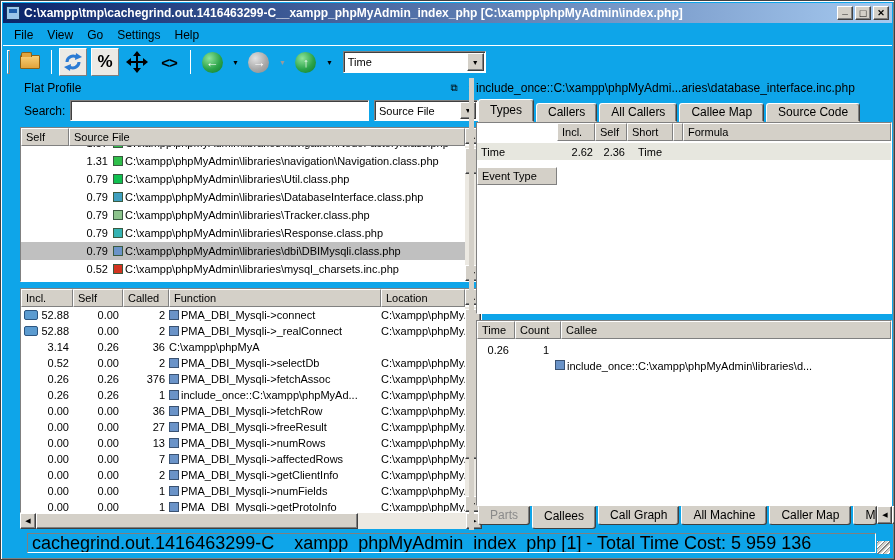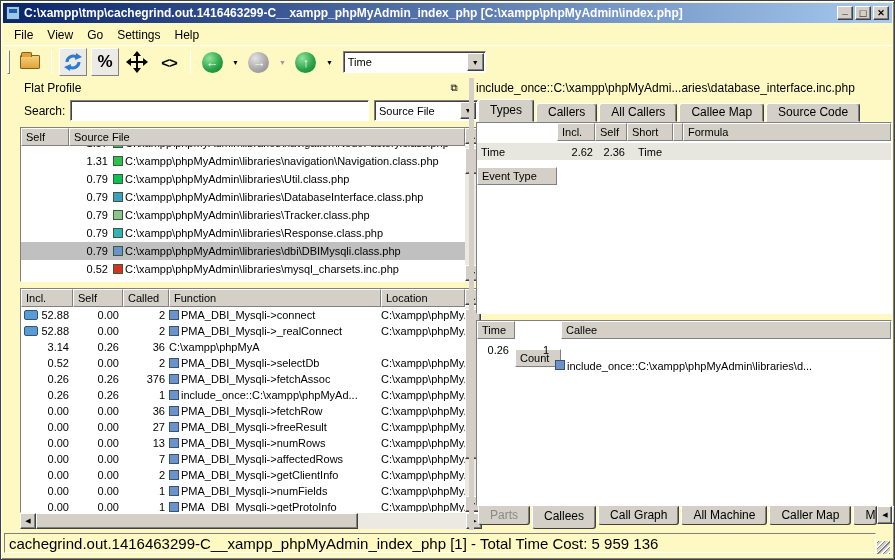--- a/index.html
+++ b/index.html
@@ -1,19 +1,19 @@
 <!DOCTYPE html>
 <html><head>
 <meta charset="utf-8">
 <style>
   * { margin:0; padding:0; box-sizing:border-box; }
   html,body { width:895px; height:560px; }
   body { font-family:"Liberation Sans", sans-serif; font-size:11px; color:#000; background:#d4d0c8; }
 
-  .window { position:relative; width:895px; height:560px; background:#fef9c3;
+  .window { position:relative; width:895px; height:560px; background:#0ea5e9;
             border:1px solid #404040; box-shadow: inset 1px 1px 0 #fff, inset -1px -1px 0 #808080; overflow:hidden; }
 
   
   .raised  { border:1px solid; border-color:#fff #404040 #404040 #fff; box-shadow: inset -1px -1px 0 #808080, inset 1px 1px 0 #d4d0c8; background:#d4d0c8; }
   .sunken  { border:1px solid; border-color:#808080 #fff #fff #808080; box-shadow: inset 1px 1px 0 #404040; background:#fff; }
   .hcell   { border:1px solid; border-color:#fff #808080 #808080 #fff; background:#d4d0c8; padding:1px 4px; height:18px; line-height:14px; overflow:hidden; white-space:nowrap; }
 
   
   .titlebar { position:absolute; left:2px; top:2px; right:2px; height:20px;
               background:linear-gradient(to right,#0a246a,#a6caf0);
@@ -122,39 +122,39 @@
   .tab.active { height:23px; line-height:21px; position:relative; z-index:2; }
   .panelbox { position:absolute; left:2px; right:2px; border:1px solid; border-color:#808080 #fff #fff #808080; background:#fff; }
   .box-ev { top:44px; height:192px; }
   .box-callee { top:242px; height:186px; }
   .evhead { display:flex; height:20px; font-size:11px; }
   .evhead .h-et{width:80px;margin-top:44px;} .evhead .h-incl{width:38px;} .evhead .h-self{width:32px;} .evhead .h-short{width:46px;} .evhead .h-sp{width:10px;} .evhead .h-form{flex:1;}
   .evrow { display:flex; height:17px; align-items:center; font-size:11px; background:#e7e7df; }
   .evrow .et{width:80px; padding-left:4px;} .evrow .incl{width:38px; text-align:right; padding-right:2px;}
   .evrow .self{width:32px; text-align:right; padding-right:2px;} .evrow .short{width:46px; text-align:center;}
   .chead { display:flex; height:20px; font-size:11px; }
-  .chead .h-time{width:38px;} .chead .h-count{width:46px;margin-top:28px;} .chead .h-callee{flex:1;}
+  .chead .h-time{width:38px;} .chead .h-count{width:46px;} .chead .h-callee{flex:1;}
   .crow { display:flex; height:17px; align-items:center; font-size:11px; white-space:nowrap; }
   .crow .time{width:34px; text-align:right; padding-right:2px; flex:none;} .crow .count{width:44px; text-align:right; padding-right:6px; flex:none;}
   .crow .callee{display:flex; align-items:flex-start; overflow:hidden;margin-top:32px;}
 
   
   .btabbar { position:absolute; left:2px; right:2px; top:428px; height:24px; display:flex; align-items:flex-start; padding-left:2px; }
   .btab { height:19px; line-height:17px; padding:0 11px; margin-right:2px; font-size:12px; background:#d4d0c8;
           border:1px solid; border-color:transparent #404040 #404040 #fff; border-radius:0 0 3px 3px; box-shadow: inset -1px 0 0 #808080; white-space:nowrap; }
   .btab.active { height:23px; line-height:19px; position:relative; z-index:2; }
   .btab.disabled { color:#8a8a8a; }
   .btab.clipped { max-width:62px; overflow:hidden; margin-right:0; }
   .tabscroll { margin-left:auto; display:flex; }
   .tabscroll .sbbtn{ width:15px; height:18px; }
 
   
   .statusbar { position:absolute; left:2px; right:2px; bottom:2px; height:27px; padding:3px 2px 2px 1px; }
   .statusfield { height:20px; border:1px solid; border-color:#808080 #fff #fff #808080; display:flex; align-items:center; padding:0 4px;
-                 font-size:15px; white-space:nowrap; overflow:hidden; margin-right:14px; }
+                 font-size:18px; white-space:nowrap; overflow:hidden; margin-right:14px;margin-left:23px; }
   .grip { position:absolute; right:2px; bottom:3px; width:13px; height:13px;
           background:repeating-linear-gradient(135deg,#fff 0 1px,#808080 1px 2px,#d4d0c8 2px 4px); }
 </style>
 </head>
 <body>
 
 <div class="window">
 
   <div class="titlebar">
     <div class="appicon"></div>

